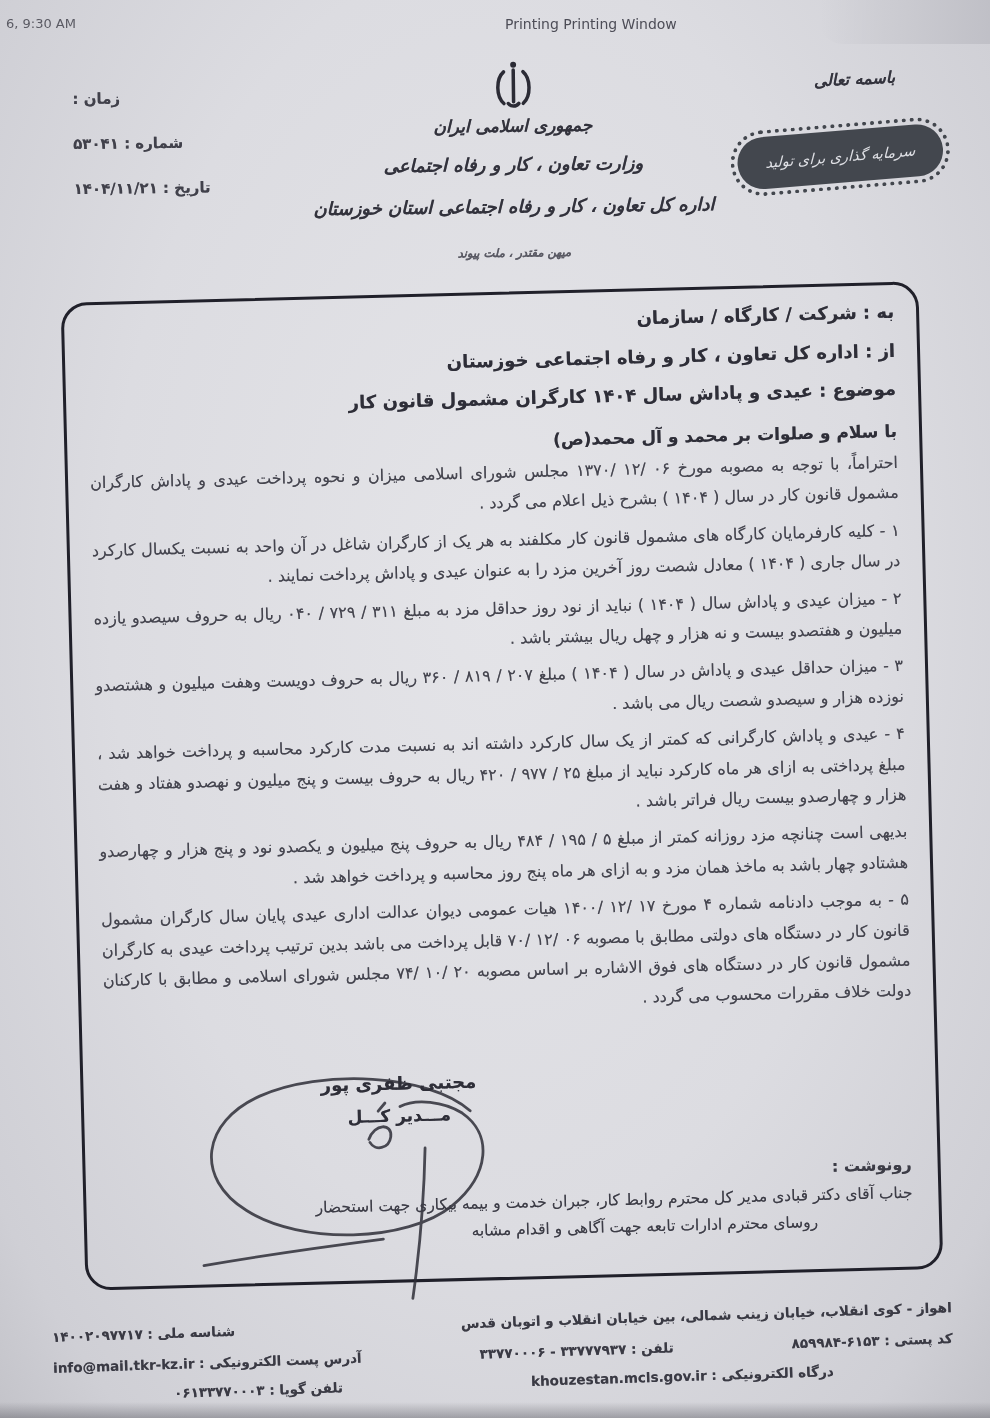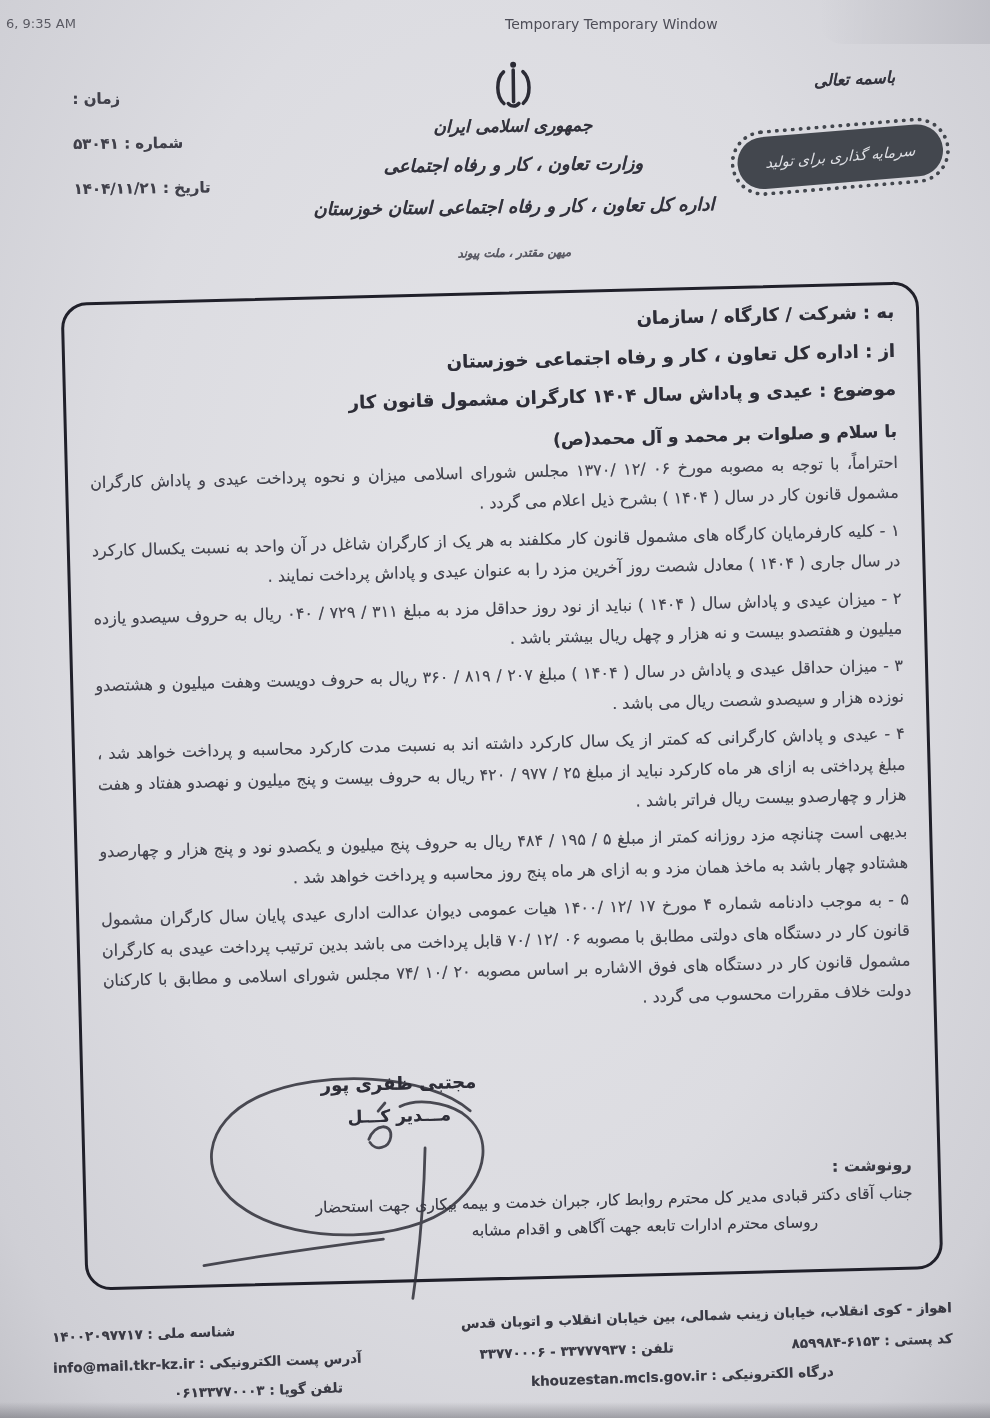--- a/index.html
+++ b/index.html
@@ -64,22 +64,22 @@
           transform:rotate(-1.2deg);font-weight:bold;color:#3a3a44;}
   .f-line{display:flex;justify-content:space-between;font-size:13.5px;}
   .f-line2{margin-top:15px;}
   .f-line3{margin-top:13px;padding:0 120px;}
 </style>
 </head>
 <body>
 
 <div class="photo">
 
-  <div class="chrome-time">6, 9:35 AM</div>
-  <div class="chrome-title">Temporary Temporary Window</div>
+  <div class="chrome-time">6, 9:30 AM</div>
+  <div class="chrome-title">Printing Printing Window</div>
   <div class="corner-patch"></div>
 
   <div class="page">
 
     <div class="meta">
       <div>زمان :</div>
       <div>شماره : ۵۳۰۴۱</div>
       <div>تاریخ : ۱۴۰۴/۱۱/۲۱</div>
     </div>
 

